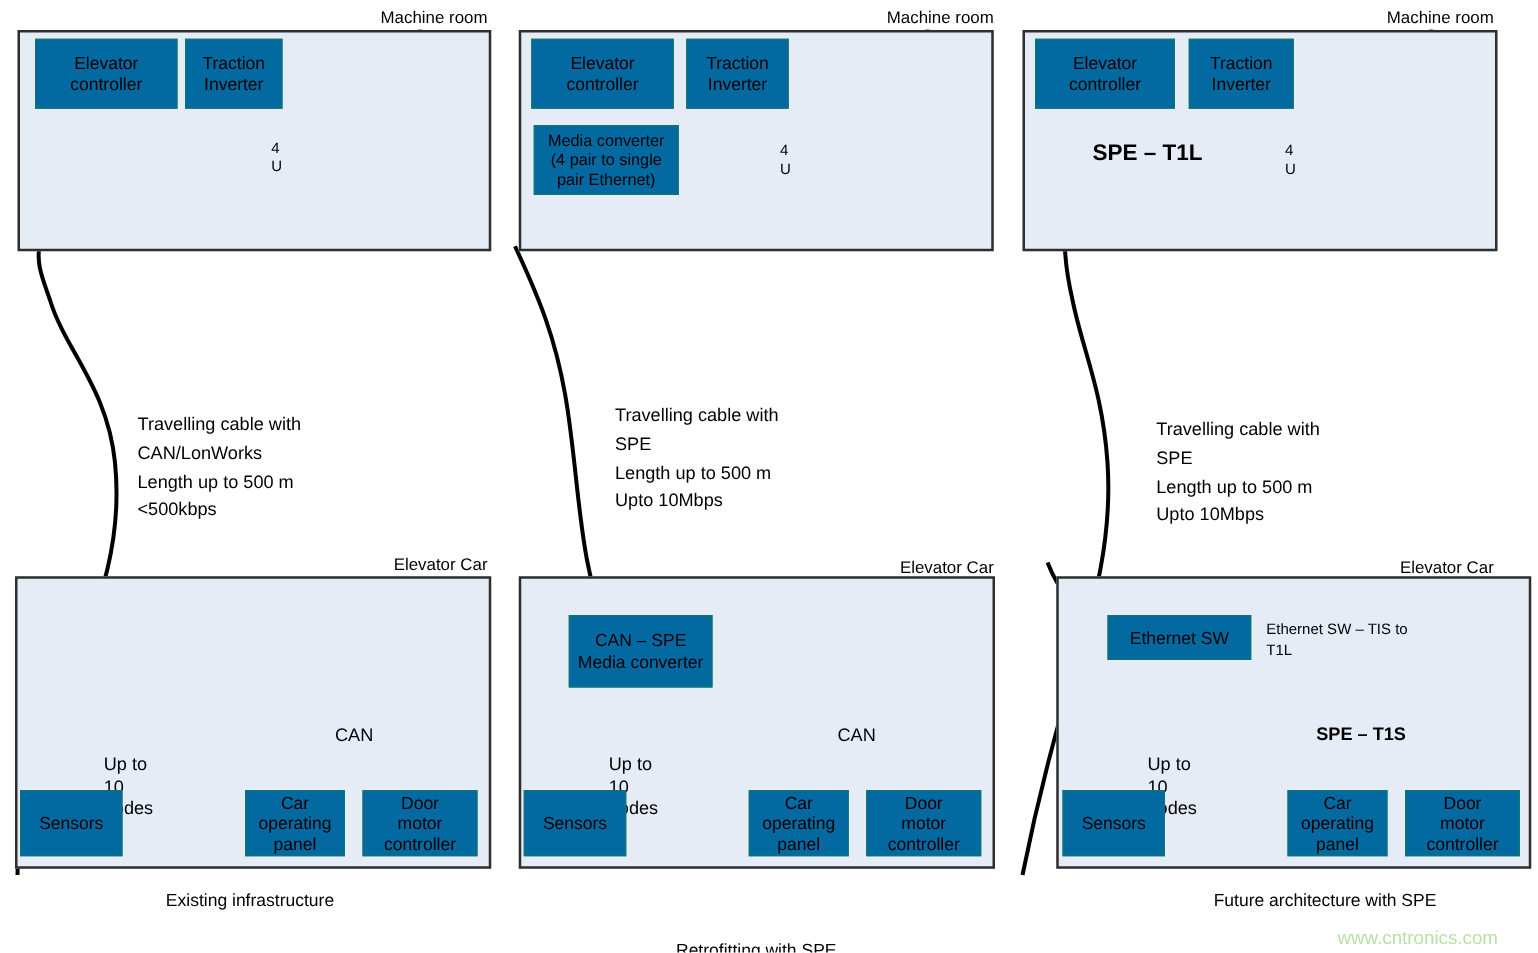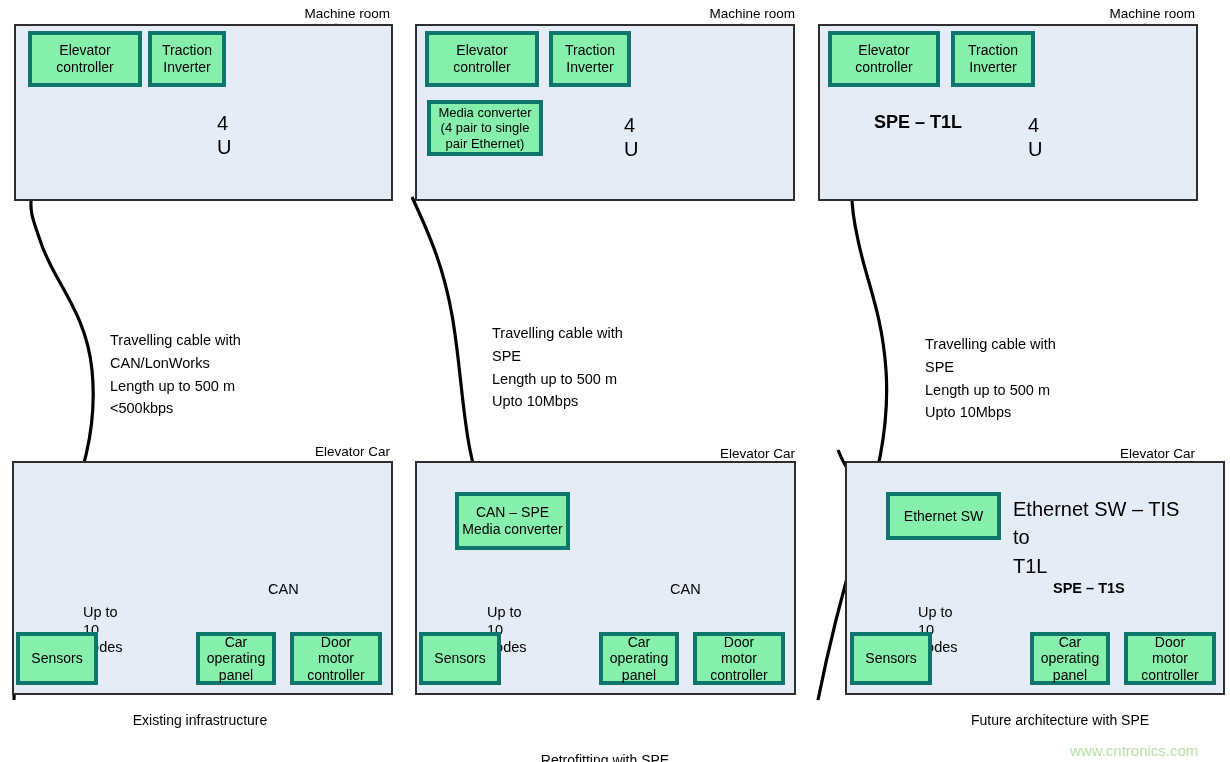--- a/index.html
+++ b/index.html
@@ -23,35 +23,35 @@
   }
 
   .room-box {
     position: absolute;
     background: #e6ecf6;
     border: 2px solid #2e2e2e;
   }
 
   .unit-box {
     position: absolute;
-    background: #86efac;
-    border: 4px solid #0f766e;
+    background: #0369a1;
+    border: 1px solid #0f766e;
     display: flex;
     align-items: center;
     justify-content: center;
     text-align: center;
     font-size: 14px;
     line-height: 1.18;
     color: #000;
     padding: 2px;
   }
 
   .plain-label {
     position: absolute;
-    font-size: 20px;
+    font-size: 12px;
     color: #000;
     line-height: 1.22;
     white-space: pre-line;
   }
 
   .bold-label {
     position: absolute;
     font-size: 18px;
     font-weight: bold;
     color: #000;
@@ -460,21 +460,21 @@
     <div class="plain-label" style="left:1028px; top:113px;">4 U</div>
 
     <div class="cable-text" style="left:925px; top:333px; width:230px;">Travelling cable with
 SPE
 Length up to 500 m
 Upto 10Mbps</div>
 
     <div class="room-title" style="left:1000px; top:446px; width:195px;">Elevator Car</div>
     <div class="room-box" style="left:845px; top:461px; width:380px; height:234px;"></div>
 
-    <div class="unit-box" style="left:886px; top:492px; width:115px; height:48px;">Ethernet SW</div>
+    <div class="unit-box" style="left:886px; top:492px; width:115px; height:36px;">Ethernet SW</div>
 
     <div class="plain-label" style="left:1013px; top:495px; width:185px; text-align:left; line-height:1.42;">Ethernet SW – TIS to
 T1L</div>
 
     <div class="bold-label" style="left:1053px; top:580px; font-size:14.5px;">SPE – T1S</div>
     <div class="plain-label" style="left:918px; top:604px; font-size:14.5px;">Up to 10 nodes</div>
 
     <div class="unit-box" style="left:850px; top:632px; width:82px; height:53px;">Sensors</div>
     <div class="unit-box" style="left:1030px; top:632px; width:80px; height:53px; white-space:pre-line;">Car
 operating

